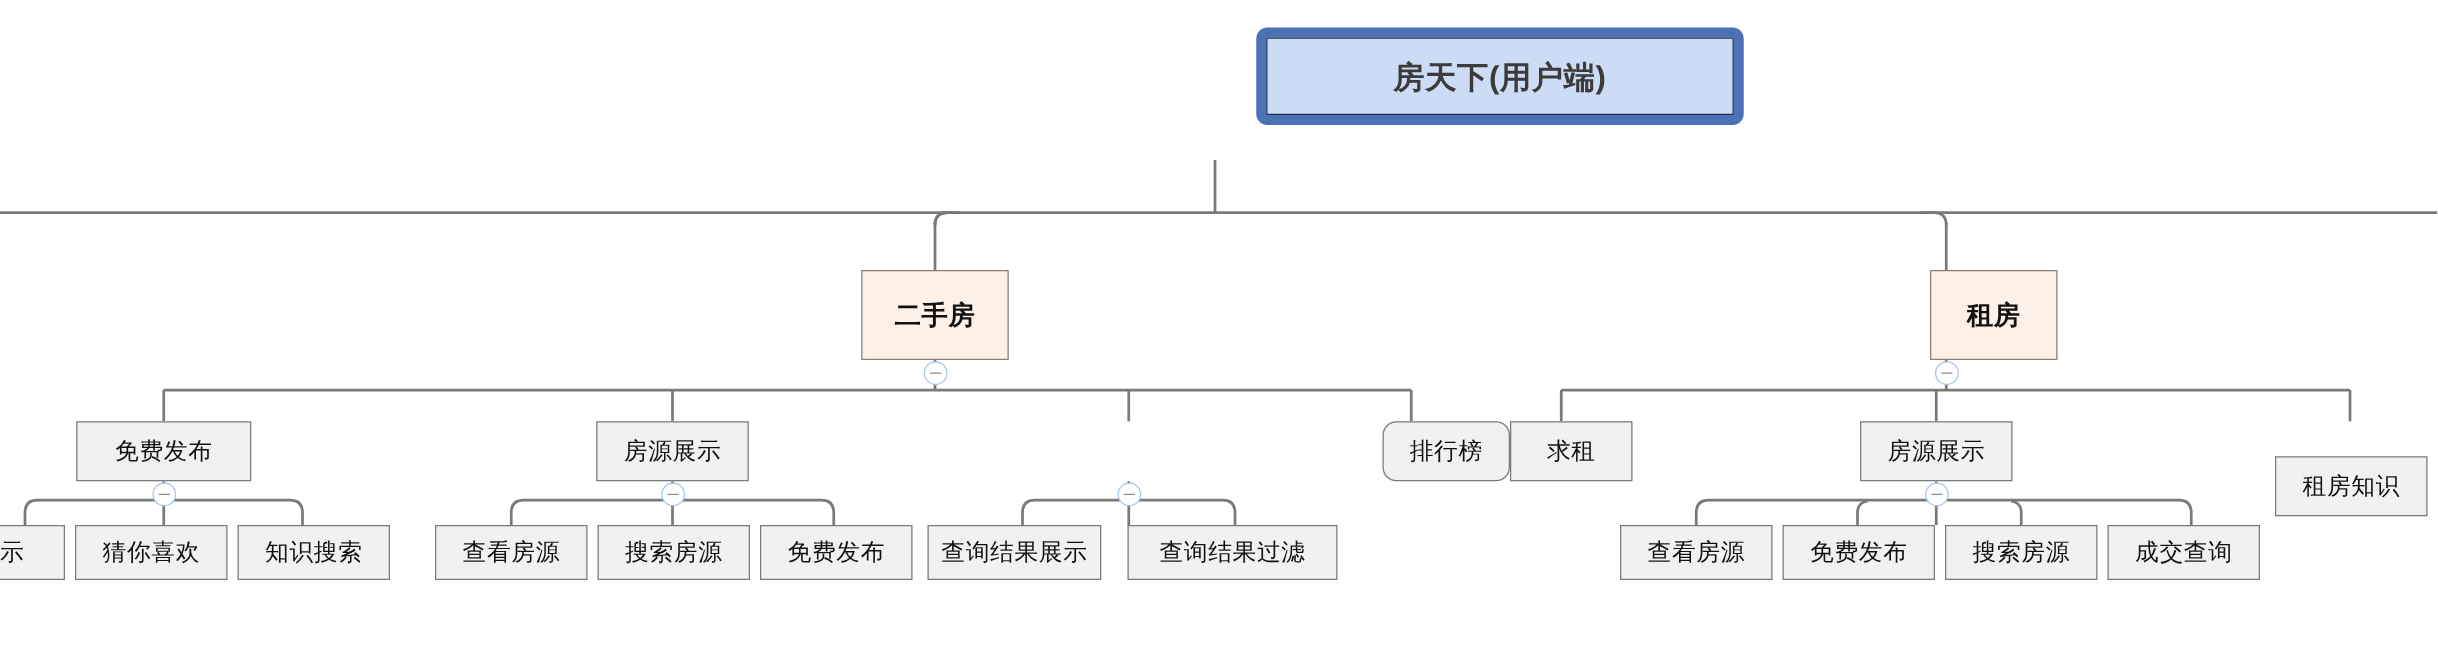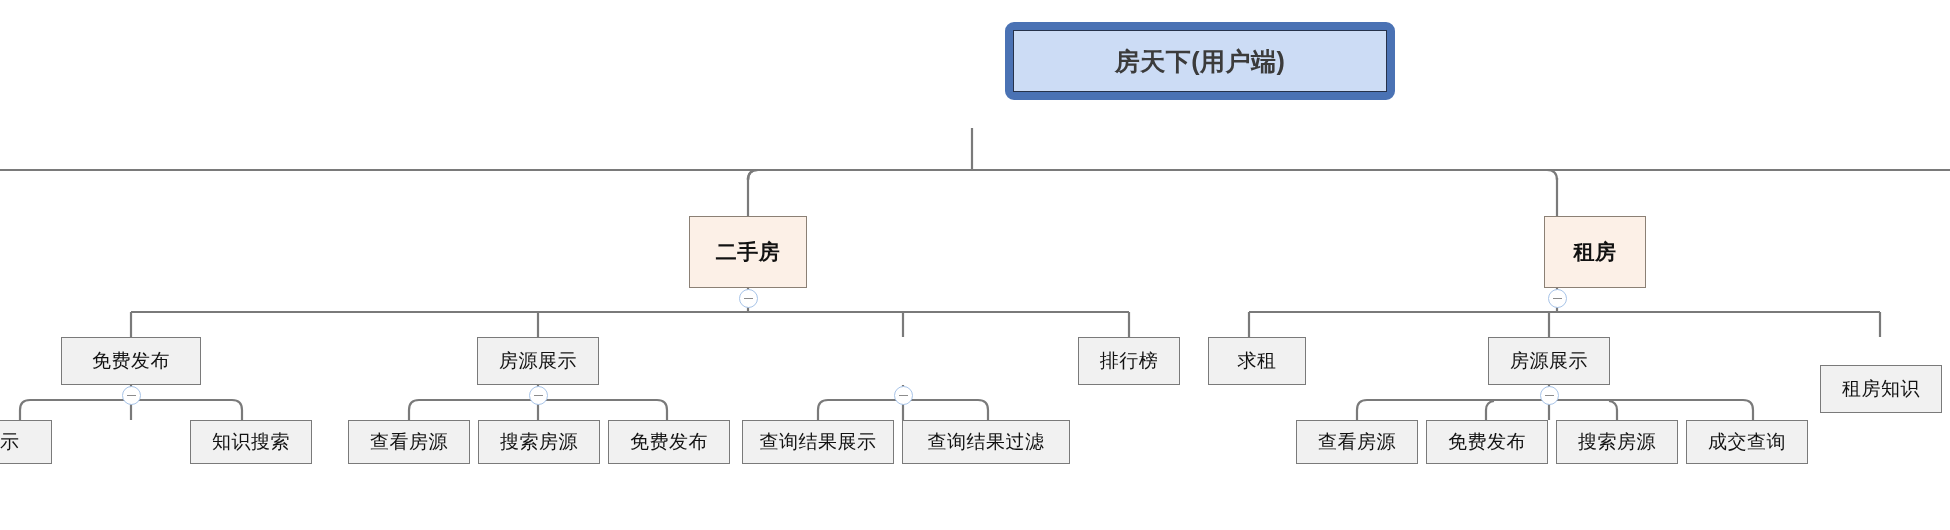--- a/index.html
+++ b/index.html
@@ -168,37 +168,38 @@
   <div class="collapse-btn" style="left:1548px; top:289px;"></div>
 
   <div class="node node-l3" style="left:61px; top:337px; width:140px; height:48px;">免费发布</div>
   <div class="collapse-btn" style="left:122px; top:386px;"></div>
 
   <div class="node node-l3" style="left:477px; top:337px; width:122px; height:48px;">房源展示</div>
   <div class="collapse-btn" style="left:529px; top:386px;"></div>
 
   <div class="collapse-btn" style="left:894px; top:386px;"></div>
 
-  <div class="node node-l3" style="left:1078px; top:337px; width:102px; height:48px;">排行榜</div>
+  <div class="node node-l3" style="left:1106px; top:337px; width:102px; height:48px;border-radius:11px;">排行榜</div>
 
   <div class="node node-l3" style="left:1208px; top:337px; width:98px; height:48px;">求租</div>
 
   <div class="node node-l3" style="left:1488px; top:337px; width:122px; height:48px;">房源展示</div>
   <div class="collapse-btn" style="left:1540px; top:386px;"></div>
 
   <div class="node node-l3" style="left:1820px; top:337px; width:122px; height:48px;margin-top:28px;">租房知识</div>
 
   <div class="node node-l4" style="left:-52px; top:420px; width:104px; height:44px;">展示</div>
+  <div class="node node-l4" style="left:60px; top:420px; width:122px; height:44px;">猜你喜欢</div>
   <div class="node node-l4" style="left:190px; top:420px; width:122px; height:44px;">知识搜索</div>
 
   <div class="node node-l4" style="left:348px; top:420px; width:122px; height:44px;">查看房源</div>
   <div class="node node-l4" style="left:478px; top:420px; width:122px; height:44px;">搜索房源</div>
   <div class="node node-l4" style="left:608px; top:420px; width:122px; height:44px;">免费发布</div>
 
-  <div class="node node-l4" style="left:742px; top:420px; width:152px; height:44px;">查询结果展示</div>
+  <div class="node node-l4" style="left:742px; top:420px; width:139px; height:44px;">查询结果展示</div>
   <div class="node node-l4" style="left:902px; top:420px; width:168px; height:44px;">查询结果过滤</div>
 
   <div class="node node-l4" style="left:1296px; top:420px; width:122px; height:44px;">查看房源</div>
   <div class="node node-l4" style="left:1426px; top:420px; width:122px; height:44px;">免费发布</div>
   <div class="node node-l4" style="left:1556px; top:420px; width:122px; height:44px;">搜索房源</div>
   <div class="node node-l4" style="left:1686px; top:420px; width:122px; height:44px;">成交查询</div>
 
 </div>
 
 </body></html>

